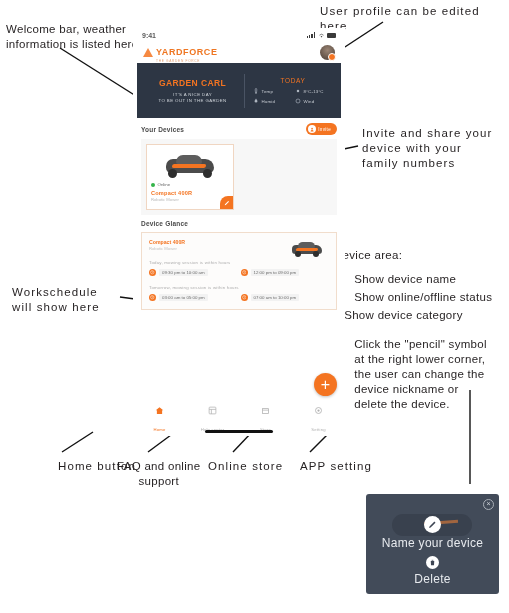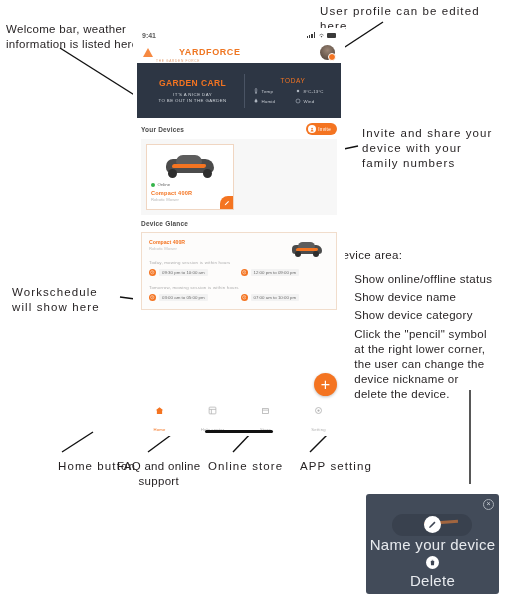--- a/index.html
+++ b/index.html
@@ -18,21 +18,21 @@
   .sicons{display:flex;align-items:center;gap:2.5px;}
   .bars{display:flex;align-items:flex-end;gap:1px;height:6px;}
   .bars i{display:block;width:1.3px;background:#3a3a3a;}
   .bars i:nth-child(1){height:2px}.bars i:nth-child(2){height:3.2px}
   .bars i:nth-child(3){height:4.4px}.bars i:nth-child(4){height:6px}
   .batt{width:9px;height:5px;background:#3a3a3a;border-radius:1px;}
 
   .brandbar{height:20px;display:flex;align-items:center;justify-content:space-between;padding:0 10px;}
   .brand{display:flex;align-items:center;gap:3px;}
   .tri{width:0;height:0;border-left:5px solid transparent;border-right:5px solid transparent;border-bottom:9px solid #f47421;opacity:.85;}
-  .bname{font-size:9px;font-weight:bold;color:#ef7622;letter-spacing:.6px;line-height:9px;margin-left:23px;}
+  .bname{font-size:9px;font-weight:bold;color:#ef7622;letter-spacing:.6px;line-height:9px;}
   .btag{font-size:3.2px;color:#e2a074;letter-spacing:.7px;}
   .avatar{width:15px;height:15px;border-radius:50%;background:radial-gradient(circle at 50% 35%,#9a8575 0%,#6d5c50 55%,#4a3f37 100%);position:relative;}
   .avatar:after{content:"";position:absolute;right:-1px;bottom:-1px;width:6px;height:6px;border-radius:50%;background:#f47421;border:1px solid #fff;}
 
   
   .welcome{margin:1px 4px 0;height:55px;background:#2d3644;display:flex;align-items:center;}
   .wleft{flex:0 0 103px;text-align:center;padding-left:4px;}
   .wtitle{font-size:8.5px;font-weight:bold;color:#f47421;letter-spacing:.4px;}
   .wsub{font-size:4.4px;color:#cfd4da;line-height:6px;margin-top:4px;letter-spacing:.4px;}
   .wdiv{width:1px;height:34px;background:#4a5464;}
@@ -94,21 +94,21 @@
   .tlab{font-size:4.2px;color:#b0b0b0;letter-spacing:.2px;}
   .tab.active .tlab{color:#f47421;}
   .homeind{position:absolute;left:50%;transform:translateX(-50%);bottom:3px;width:68px;height:3px;background:#111;border-radius:2px;}
 
   
   #popup{position:absolute;left:366px;top:494px;width:133px;height:100px;background:#424b59;border-radius:3px;}
   .pclose{position:absolute;right:5px;top:5px;width:9px;height:9px;border-radius:50%;border:1px solid #aab0b8;color:#cfd4da;font-size:7px;line-height:8px;text-align:center;}
   .prow{text-align:center;}
   .picon{width:17px;height:17px;border-radius:50%;background:#fff;display:flex;align-items:center;justify-content:center;margin:0 auto;}
   .picon svg{width:9px;height:9px;display:block;}
-  .plab{font-size:15px;color:#e7eaee;margin-top:3px;letter-spacing:.3px;}
+  .plab{font-size:12px;color:#e7eaee;margin-top:3px;letter-spacing:.3px;}
   .pghost{position:absolute;left:26px;top:20px;width:80px;height:22px;background:#39414e;border-radius:11px;}
   .pstripe{position:absolute;left:58px;top:27px;width:34px;height:3px;background:#c4713b;opacity:.75;transform:rotate(-4deg);}
 </style>
 </head>
 <body>
 
 <svg class="lines">
   <line x1="383" y1="22" x2="322" y2="62" stroke="#111" stroke-width="1.4"></line>
   <line x1="60" y1="48" x2="136" y2="96" stroke="#111" stroke-width="1.4"></line>
   <line x1="358" y1="146" x2="320" y2="154" stroke="#111" stroke-width="1.4"></line>
@@ -127,28 +127,28 @@
 <div class="anno sp" style="left:362px;top:126px;white-space:pre-line;">Invite and share your
 device with your
 family numbers</div>
 <div class="anno sp" style="left:12px;top:285px;white-space:pre-line;">Workschedule
 will show here</div>
 
 <div style="position:absolute;left:334px;top:248px;width:175px;">
   <div class="anno" style="position:relative;left:0;top:0;">Device area:</div>
   <div style="margin-top:9px;">
     <div style="display:flex;gap:10px;margin-bottom:3px;">
+      <span class="anno" style="position:relative;">2.</span>
+      <span class="anno" style="position:relative;">Show device name</span>
+    </div>
+    <div style="display:flex;gap:10px;margin-bottom:3px;">
       <span class="anno" style="position:relative;">1.</span>
       <span class="anno" style="position:relative;">Show online/offline status</span>
     </div>
-    <div style="display:flex;gap:10px;margin-bottom:3px;">
-      <span class="anno" style="position:relative;">2.</span>
-      <span class="anno" style="position:relative;">Show device name</span>
-    </div>
-    <div style="display:flex;gap:10px;margin-bottom:4px;align-items:flex-end;">
+    <div style="display:flex;margin-bottom:14px;align-items:flex-end;">
       <span class="anno" style="position:relative;">3.</span>
       <span class="anno" style="position:relative;">Show device category</span>
     </div>
     <div style="display:flex;gap:10px;">
       <span class="anno" style="position:relative;">4.</span>
       <span class="anno" style="position:relative;width:135px;">Click the "pencil" symbol at the right lower corner, the user can change the device nickname or delete the device.</span>
     </div>
   </div>
 </div>
 

